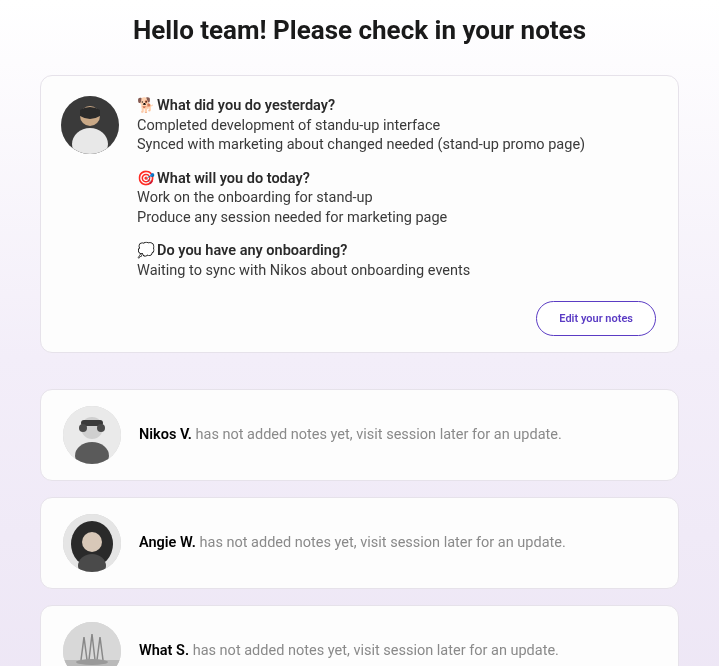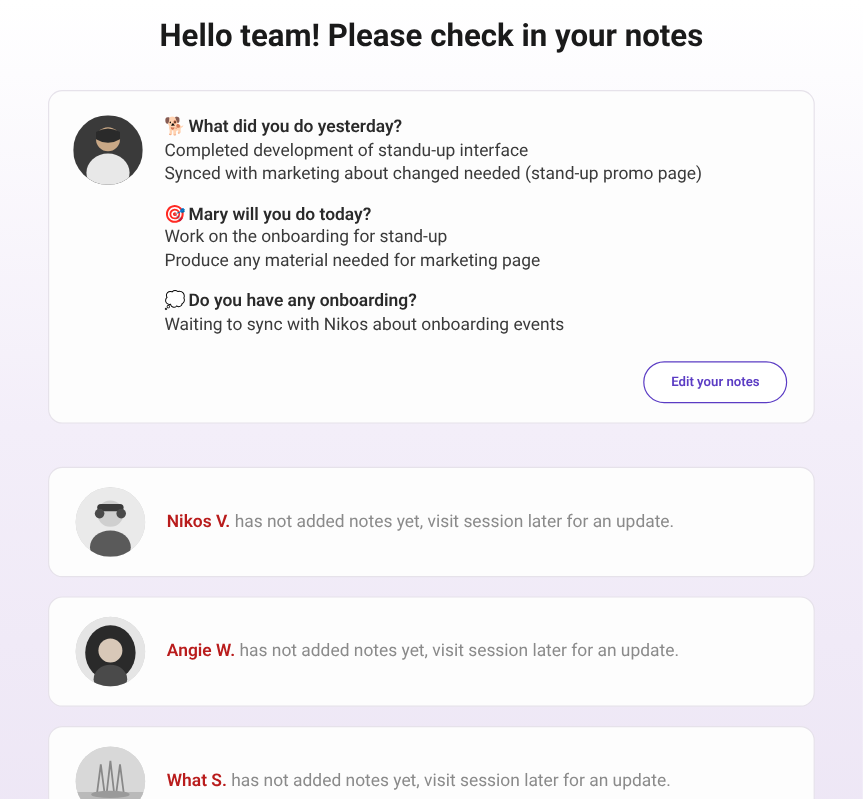--- a/index.html
+++ b/index.html
@@ -98,21 +98,21 @@
       display: flex;
       align-items: center;
       gap: 18px;
     }
     .pending-text {
       color: #8a8a8a;
       font-size: 14.5px;
     }
     .pending-name {
       font-weight: 600;
-      color: #b91c1c;
+      color: #000000;
     }
   </style>
 </head>
 <body>
 
 <h1 class="page-title">Hello team! Please check in your notes</h1>
 
 <div class="container">
 
   <div class="card card-main">
@@ -130,24 +130,24 @@
         <div class="note-section">
           <div>
             <span class="emoji">🐕</span><span class="question">What did you do yesterday?</span>
           </div>
           <div class="answer-line">Completed development of standu-up interface</div>
           <div class="answer-line">Synced with marketing about changed needed (stand-up promo page)</div>
         </div>
 
         <div class="note-section">
           <div>
-            <span class="emoji">🎯</span><span class="question">Mary will you do today?</span>
+            <span class="emoji">🎯</span><span class="question">What will you do today?</span>
           </div>
           <div class="answer-line">Work on the onboarding for stand-up</div>
-          <div class="answer-line">Produce any material needed for marketing page</div>
+          <div class="answer-line">Produce any session needed for marketing page</div>
         </div>
 
         <div class="note-section">
           <div>
             <span class="emoji">💭</span><span class="question">Do you have any onboarding?</span>
           </div>
           <div class="answer-line">Waiting to sync with Nikos about onboarding events</div>
         </div>
 
       </div>

